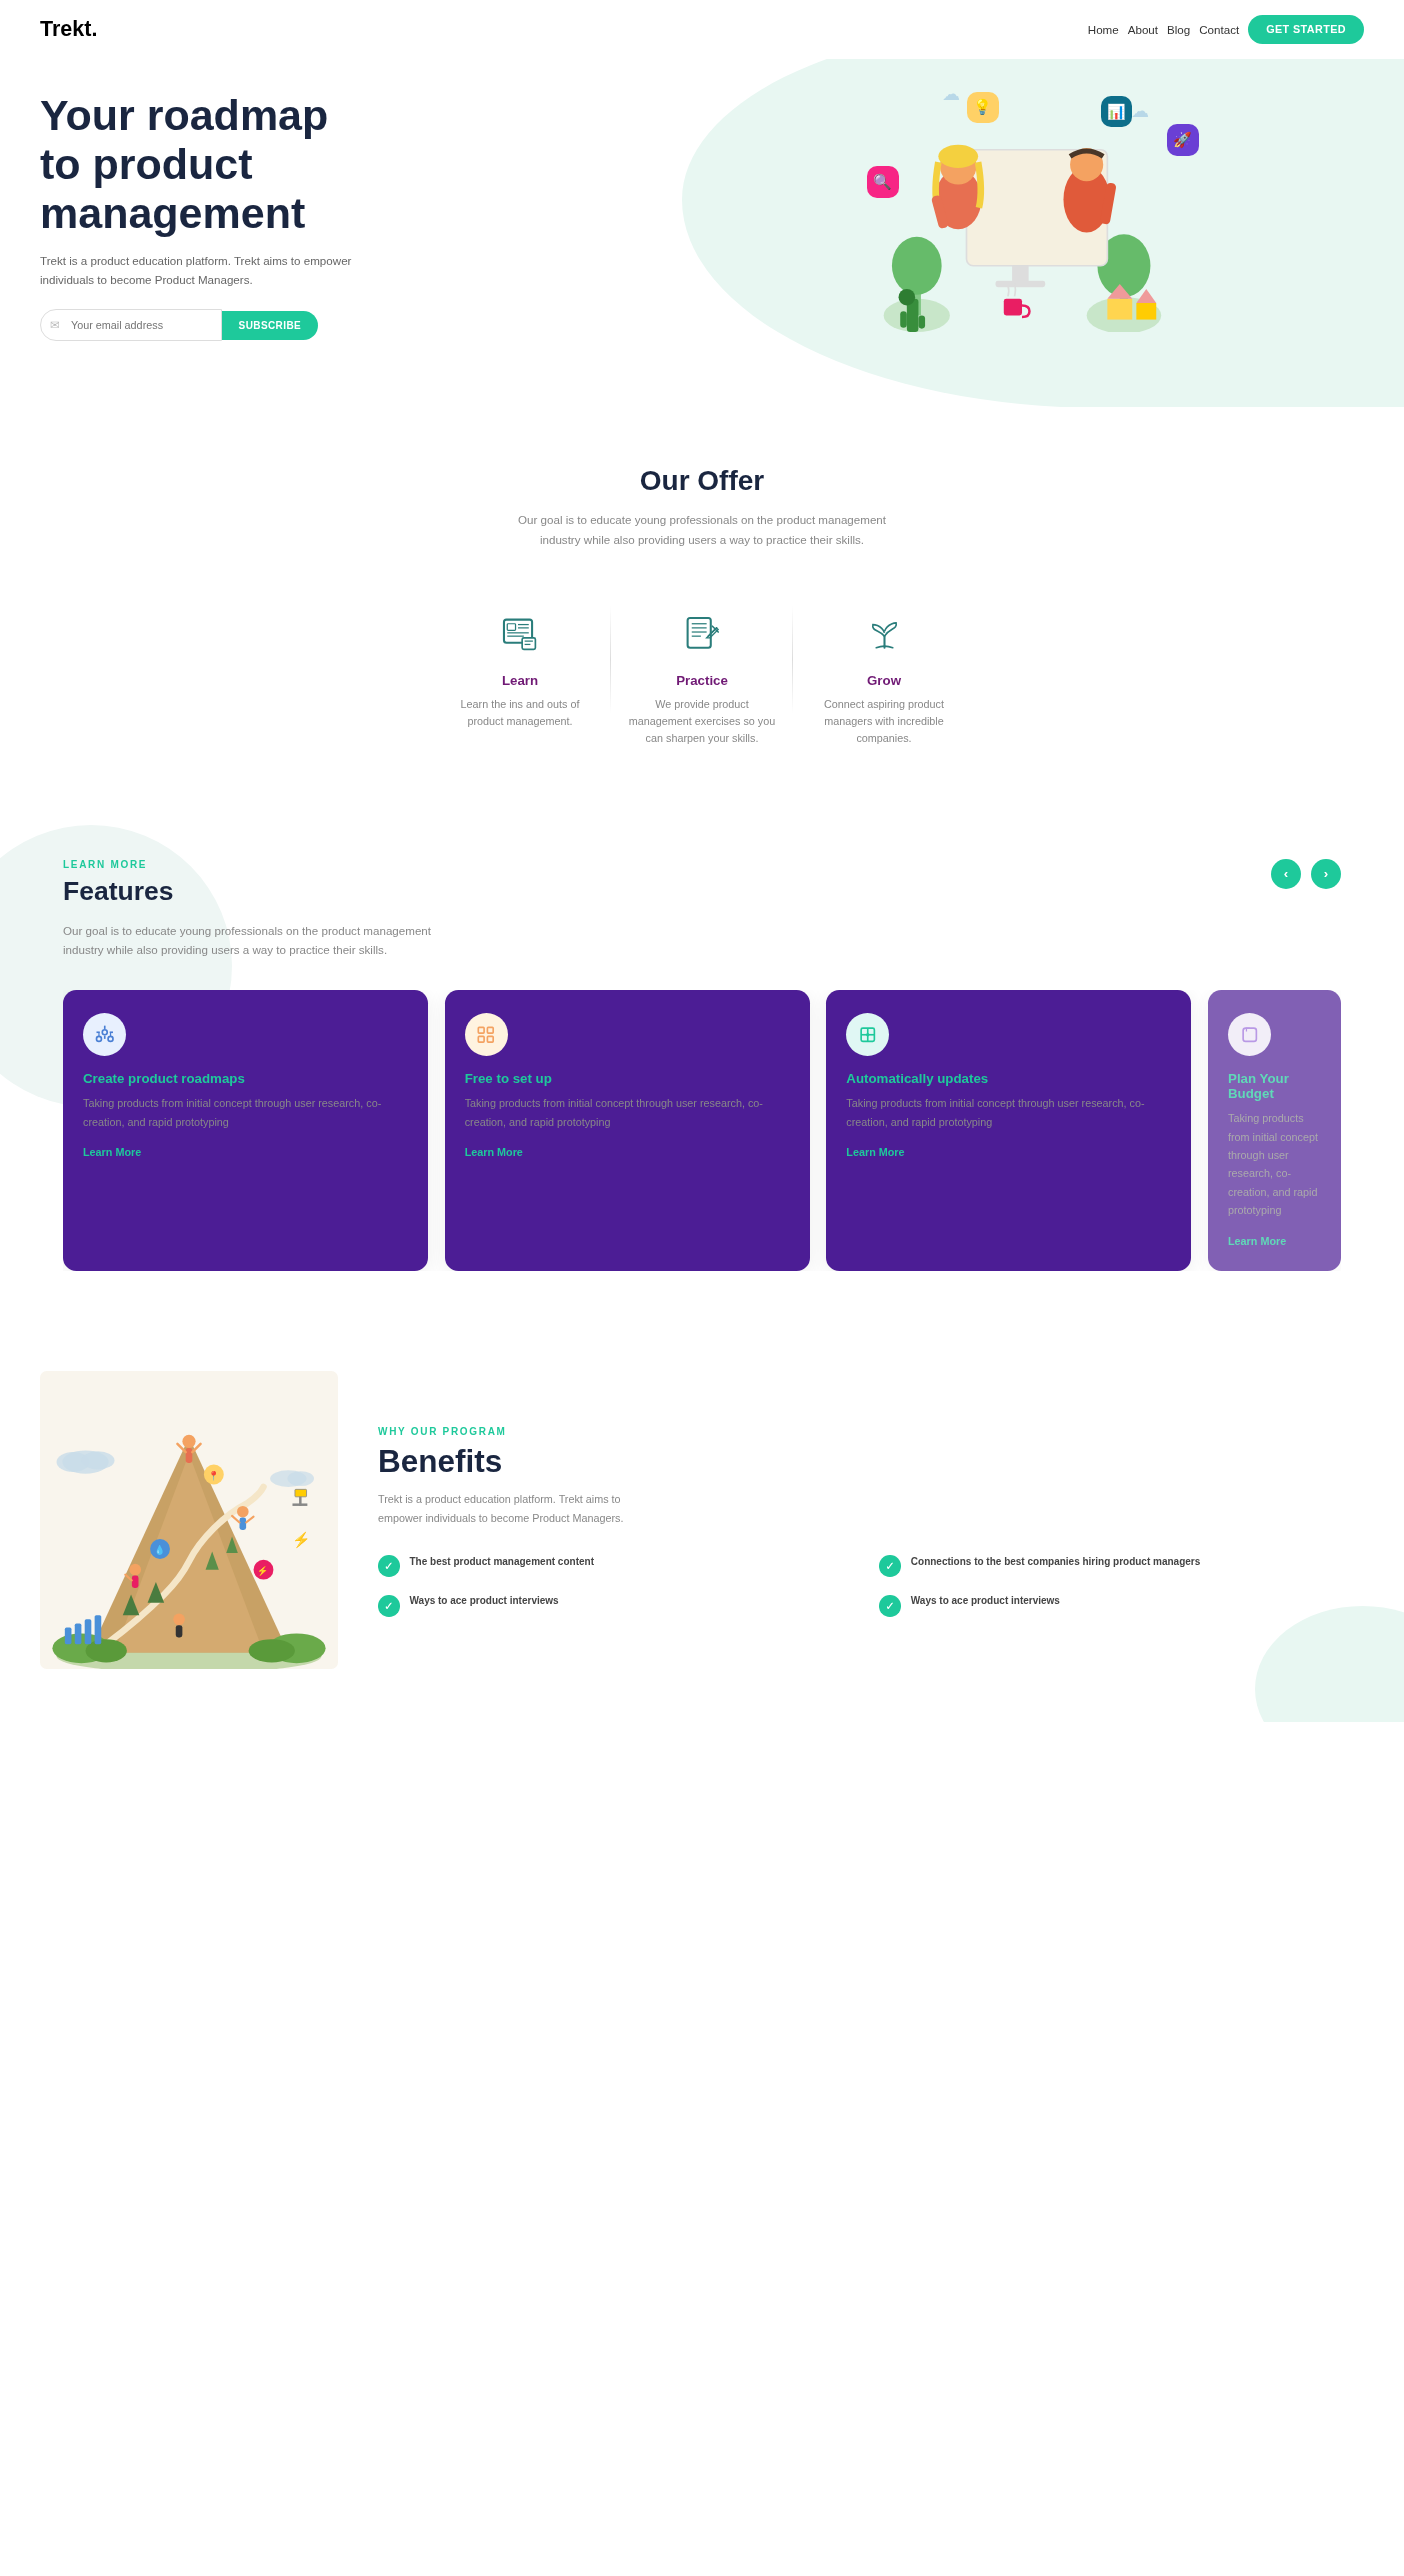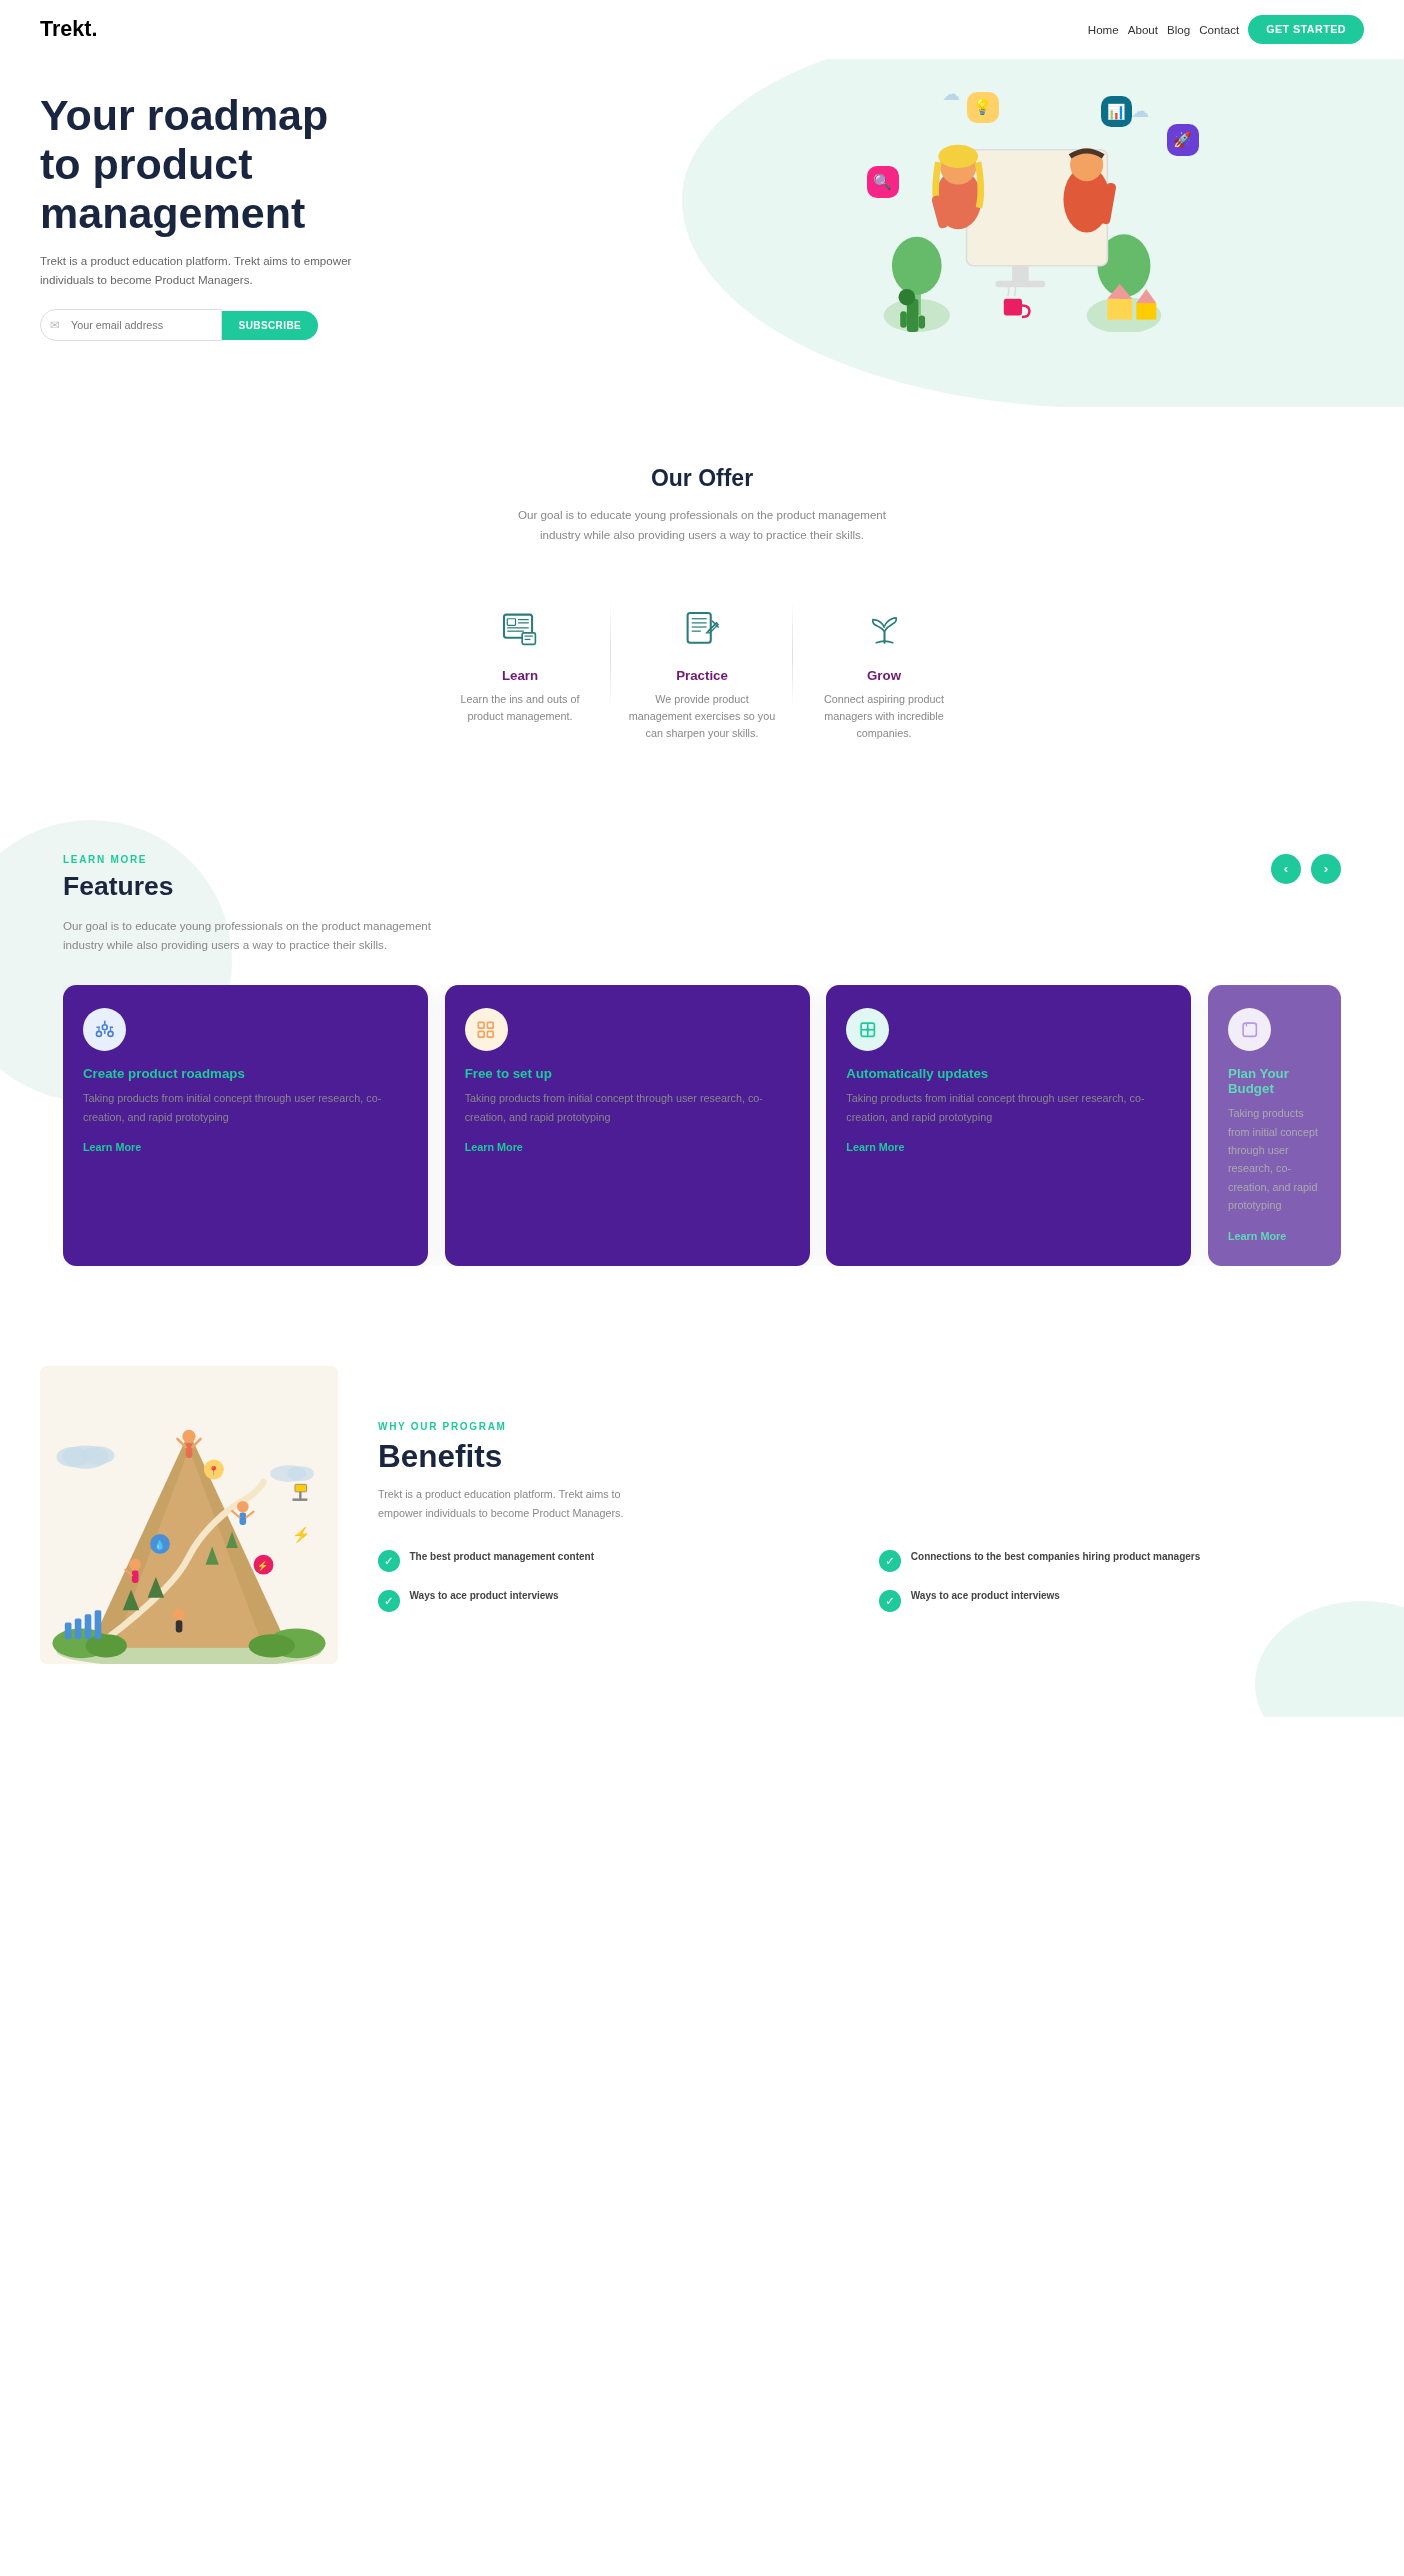--- a/index.html
+++ b/index.html
@@ -71,21 +71,21 @@
     .cloud2 { top: 8.3px; right: 50px; }
 
     
     .offer-section {
       text-align: center; padding: 58px 40px 41px;
     }
     .section-label {
       font-size: 10px; font-weight: 700; color: #1ec99b;
       letter-spacing: 1.7px; text-transform: uppercase; margin-bottom: 6.6px;
     }
-    .section-title { font-size: 23px; font-weight: 900; color: #1a2640; margin-bottom: 13.3px; }
+    .section-title { font-size: 28px; font-weight: 900; color: #1a2640; margin-bottom: 13.3px; }
     .section-sub { font-size: 11.6px; color: #888; max-width: 381px; margin: 0 auto 40px; line-height: 1.7; }
 
     
     .offer-cards {
       display: flex; justify-content: center; gap: 0; position: relative;
     }
     .offer-card {
       flex: 1; max-width: 182px; padding: 20px 16.6px; text-align: center;
       position: relative;
     }

